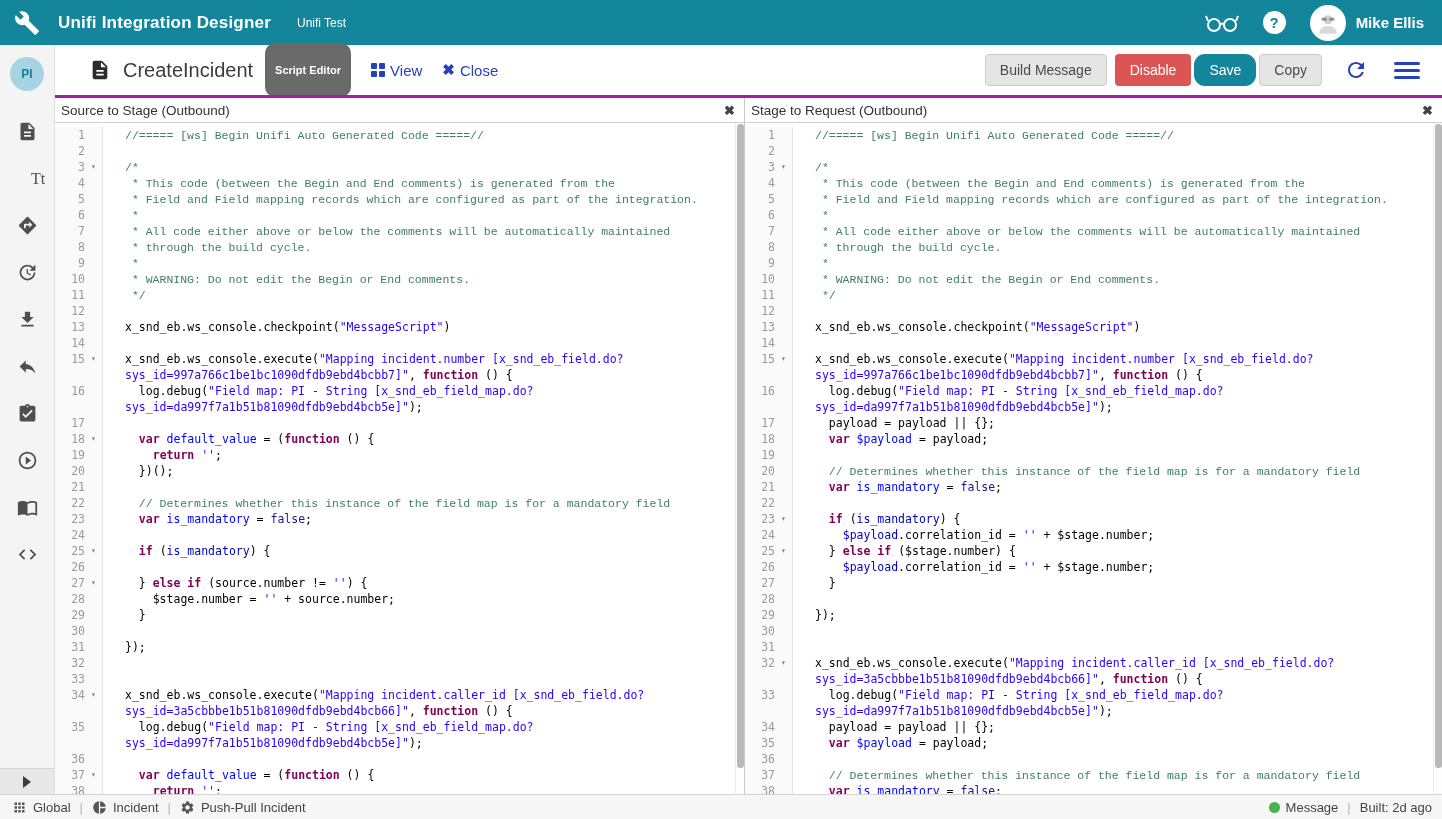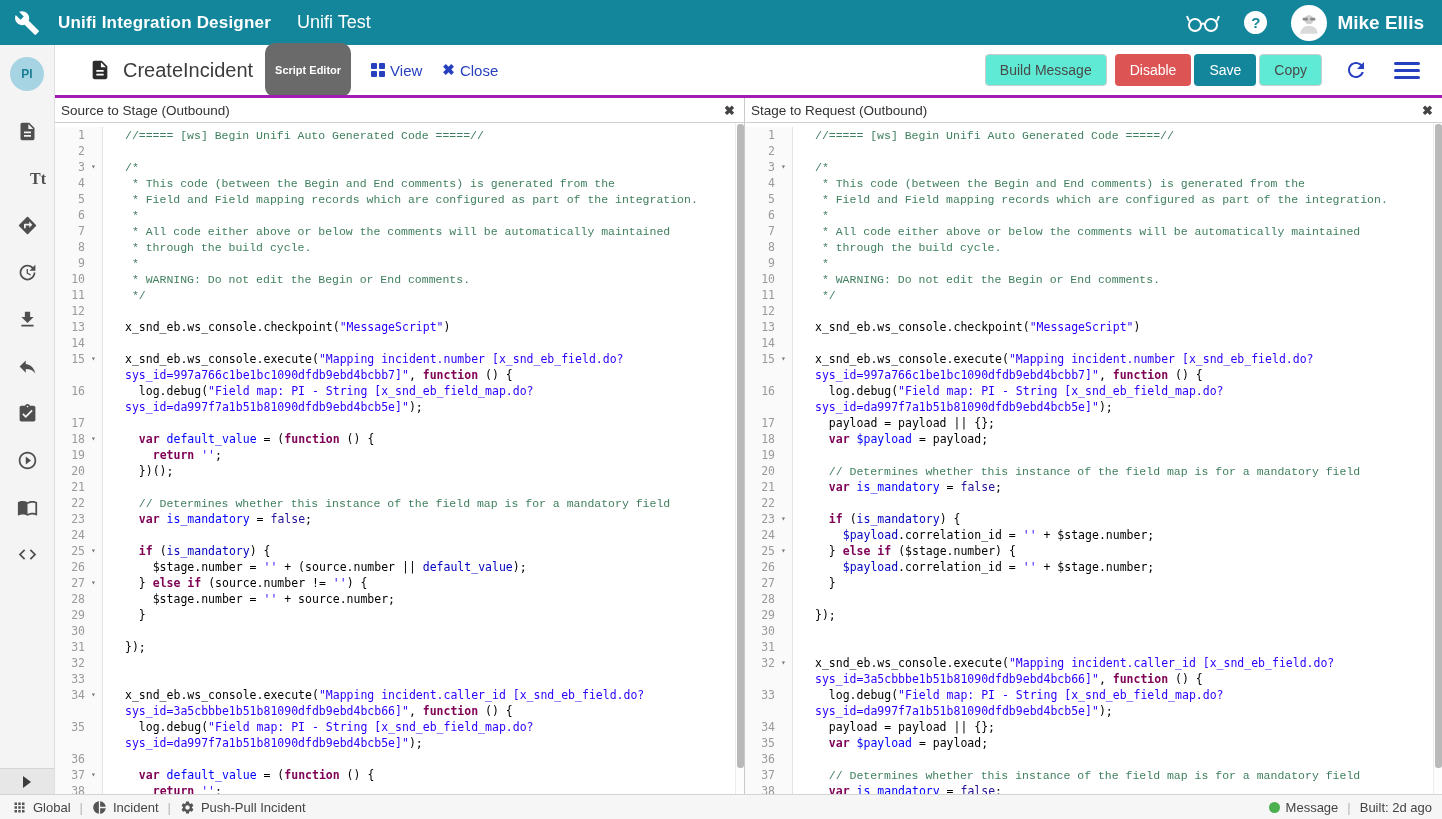--- a/index.html
+++ b/index.html
@@ -4,41 +4,41 @@
 <style>
   * { margin:0; padding:0; box-sizing:border-box; }
   html,body { width:1442px; height:819px; overflow:hidden; background:#fff;
     font-family:"Liberation Sans", sans-serif; }
 
   
   .navbar { height:45px; background:#13869c; display:flex; align-items:center;
     color:#fff; padding:0 18px 0 14px; }
   .navbar .wrench { width:26px; height:26px; margin-right:18px; }
   .navbar .app-title { font-size:17px; font-weight:700; letter-spacing:.2px; }
-  .navbar .env { font-size:18px; font-weight:400; margin-left:26px; }
+  .navbar .env { font-size:12px; font-weight:400; margin-left:26px; }
   .nav-right { margin-left:auto; display:flex; align-items:center; gap:24px; }
   .help-circle { width:23px; height:23px; border-radius:50%; background:#fff;
     color:#13869c; font-weight:700; font-size:15px; display:flex;
     align-items:center; justify-content:center; }
   .user { display:flex; align-items:center; gap:10px; }
   .user .u-avatar { width:36px; height:36px; border-radius:50%; background:#fff;
     display:flex; align-items:center; justify-content:center; overflow:hidden; }
-  .user .u-name { font-size:19px; font-weight:700; }
+  .user .u-name { font-size:15px; font-weight:700; }
 
   
   .main { display:flex; height:749px; }
   .sidebar { width:55px; background:#f4f4f4; border-right:1px solid #dedede;
     position:relative; display:flex; flex-direction:column; align-items:center; }
   .pi-avatar { width:34px; height:34px; border-radius:50%; background:#a7d4e2;
     color:#1a7f97; font-size:12px; font-weight:700; display:flex;
     align-items:center; justify-content:center; margin-top:12px; }
   .side-icons { margin-top:30px; display:flex; flex-direction:column;
     align-items:center; gap:26px; }
   .side-icons svg { width:21px; height:21px; fill:#4f4f4f; }
-  .tt-icon { font-size:16px; font-weight:700; color:#4f4f4f; height:21px;
+  .tt-icon { font-size:16px; font-weight:400; color:#4f4f4f; height:21px;
     line-height:21px; font-family:"Liberation Serif", serif;margin-left:22px; }
   .collapse-strip { position:absolute; bottom:0; left:0; width:100%; height:26px;
     background:#e7e7e7; border-top:1px solid #d4d4d4; display:flex;
     align-items:center; justify-content:center; cursor:pointer; }
   .collapse-strip .tri { width:0; height:0; border-top:6px solid transparent;
     border-bottom:6px solid transparent; border-left:8px solid #3c3c3c; }
 
   .content { flex:1; display:flex; flex-direction:column; }
 
   
@@ -49,23 +49,23 @@
   .badge { background:#6a6a6a; color:#fff; font-size:11px; font-weight:700;
     border-radius:10px; padding:21px 10px; margin-left:12px; }
   .tb-link { display:flex; align-items:center; gap:5px; color:#2740bf;
     font-size:15px; font-weight:500; margin-left:20px; cursor:pointer; }
   .grid4 { width:14px; height:14px; display:grid; grid-template-columns:1fr 1fr;
     gap:2px; } .grid4 i { background:#2740bf; border-radius:1px; }
   .x-glyph { font-size:15px; font-weight:700; }
   .tb-right { margin-left:auto; display:flex; align-items:center; }
   .btn { font-size:14px; border-radius:4px; padding:7px 14px; cursor:pointer;
     border:1px solid transparent; font-family:inherit; }
-  .btn-plain { background:#5eead4; border-color:#ccc; color:#4a4a4a; }
+  .btn-plain { background:#e5e5e5; border-color:#ccc; color:#4a4a4a; }
   .btn-danger { background:#dd5454; color:#fff; }
-  .btn-teal { background:#13869c; color:#fff; }
+  .btn-teal { background:#13869c; color:#fff;border-radius:11px; }
   .mr8{margin-right:8px;} .mr3{margin-right:3px;text-align:center;}
   .refresh-ic { width:24px; height:24px; fill:#2740bf; margin:0 26px 0 22px;
     cursor:pointer; }
   .hamburger { width:26px; display:flex; flex-direction:column; gap:4px;
     cursor:pointer; margin-right:6px; }
   .hamburger i { height:3px; background:#2740bf; border-radius:2px; }
 
   
   .panels { flex:1; display:flex; border-top:3px solid #a21caf; min-height:0; }
   .panel { display:flex; flex-direction:column; min-width:0; position:relative; }
@@ -353,21 +353,20 @@
                 <span class="code"></span>
               </div>
               <div class="row">
                 <span class="ln">25</span>
                 <span class="fold">▾</span>
                 <span class="code"><span class="tok-p">  </span><span class="tok-k">if</span><span class="tok-p"> (</span><span class="tok-v">is_mandatory</span><span class="tok-p">) {</span></span>
               </div>
               <div class="row">
                 <span class="ln">26</span>
                 <span class="fold"></span>
-                <span class="code"><span class="tok-p">    $stage.number = </span><span class="tok-s">''</span><span class="tok-p"> + (source.number || </span><span class="tok-v">default_value</span><span class="tok-p">);</span></span>
               </div>
               <div class="row">
                 <span class="ln">27</span>
                 <span class="fold">▾</span>
                 <span class="code"><span class="tok-p">  } </span><span class="tok-k">else</span><span class="tok-p"> </span><span class="tok-k">if</span><span class="tok-p"> (source.number != </span><span class="tok-s">''</span><span class="tok-p">) {</span></span>
               </div>
               <div class="row">
                 <span class="ln">28</span>
                 <span class="fold"></span>
                 <span class="code"><span class="tok-p">    $stage.number = </span><span class="tok-s">''</span><span class="tok-p"> + source.number;</span></span>

